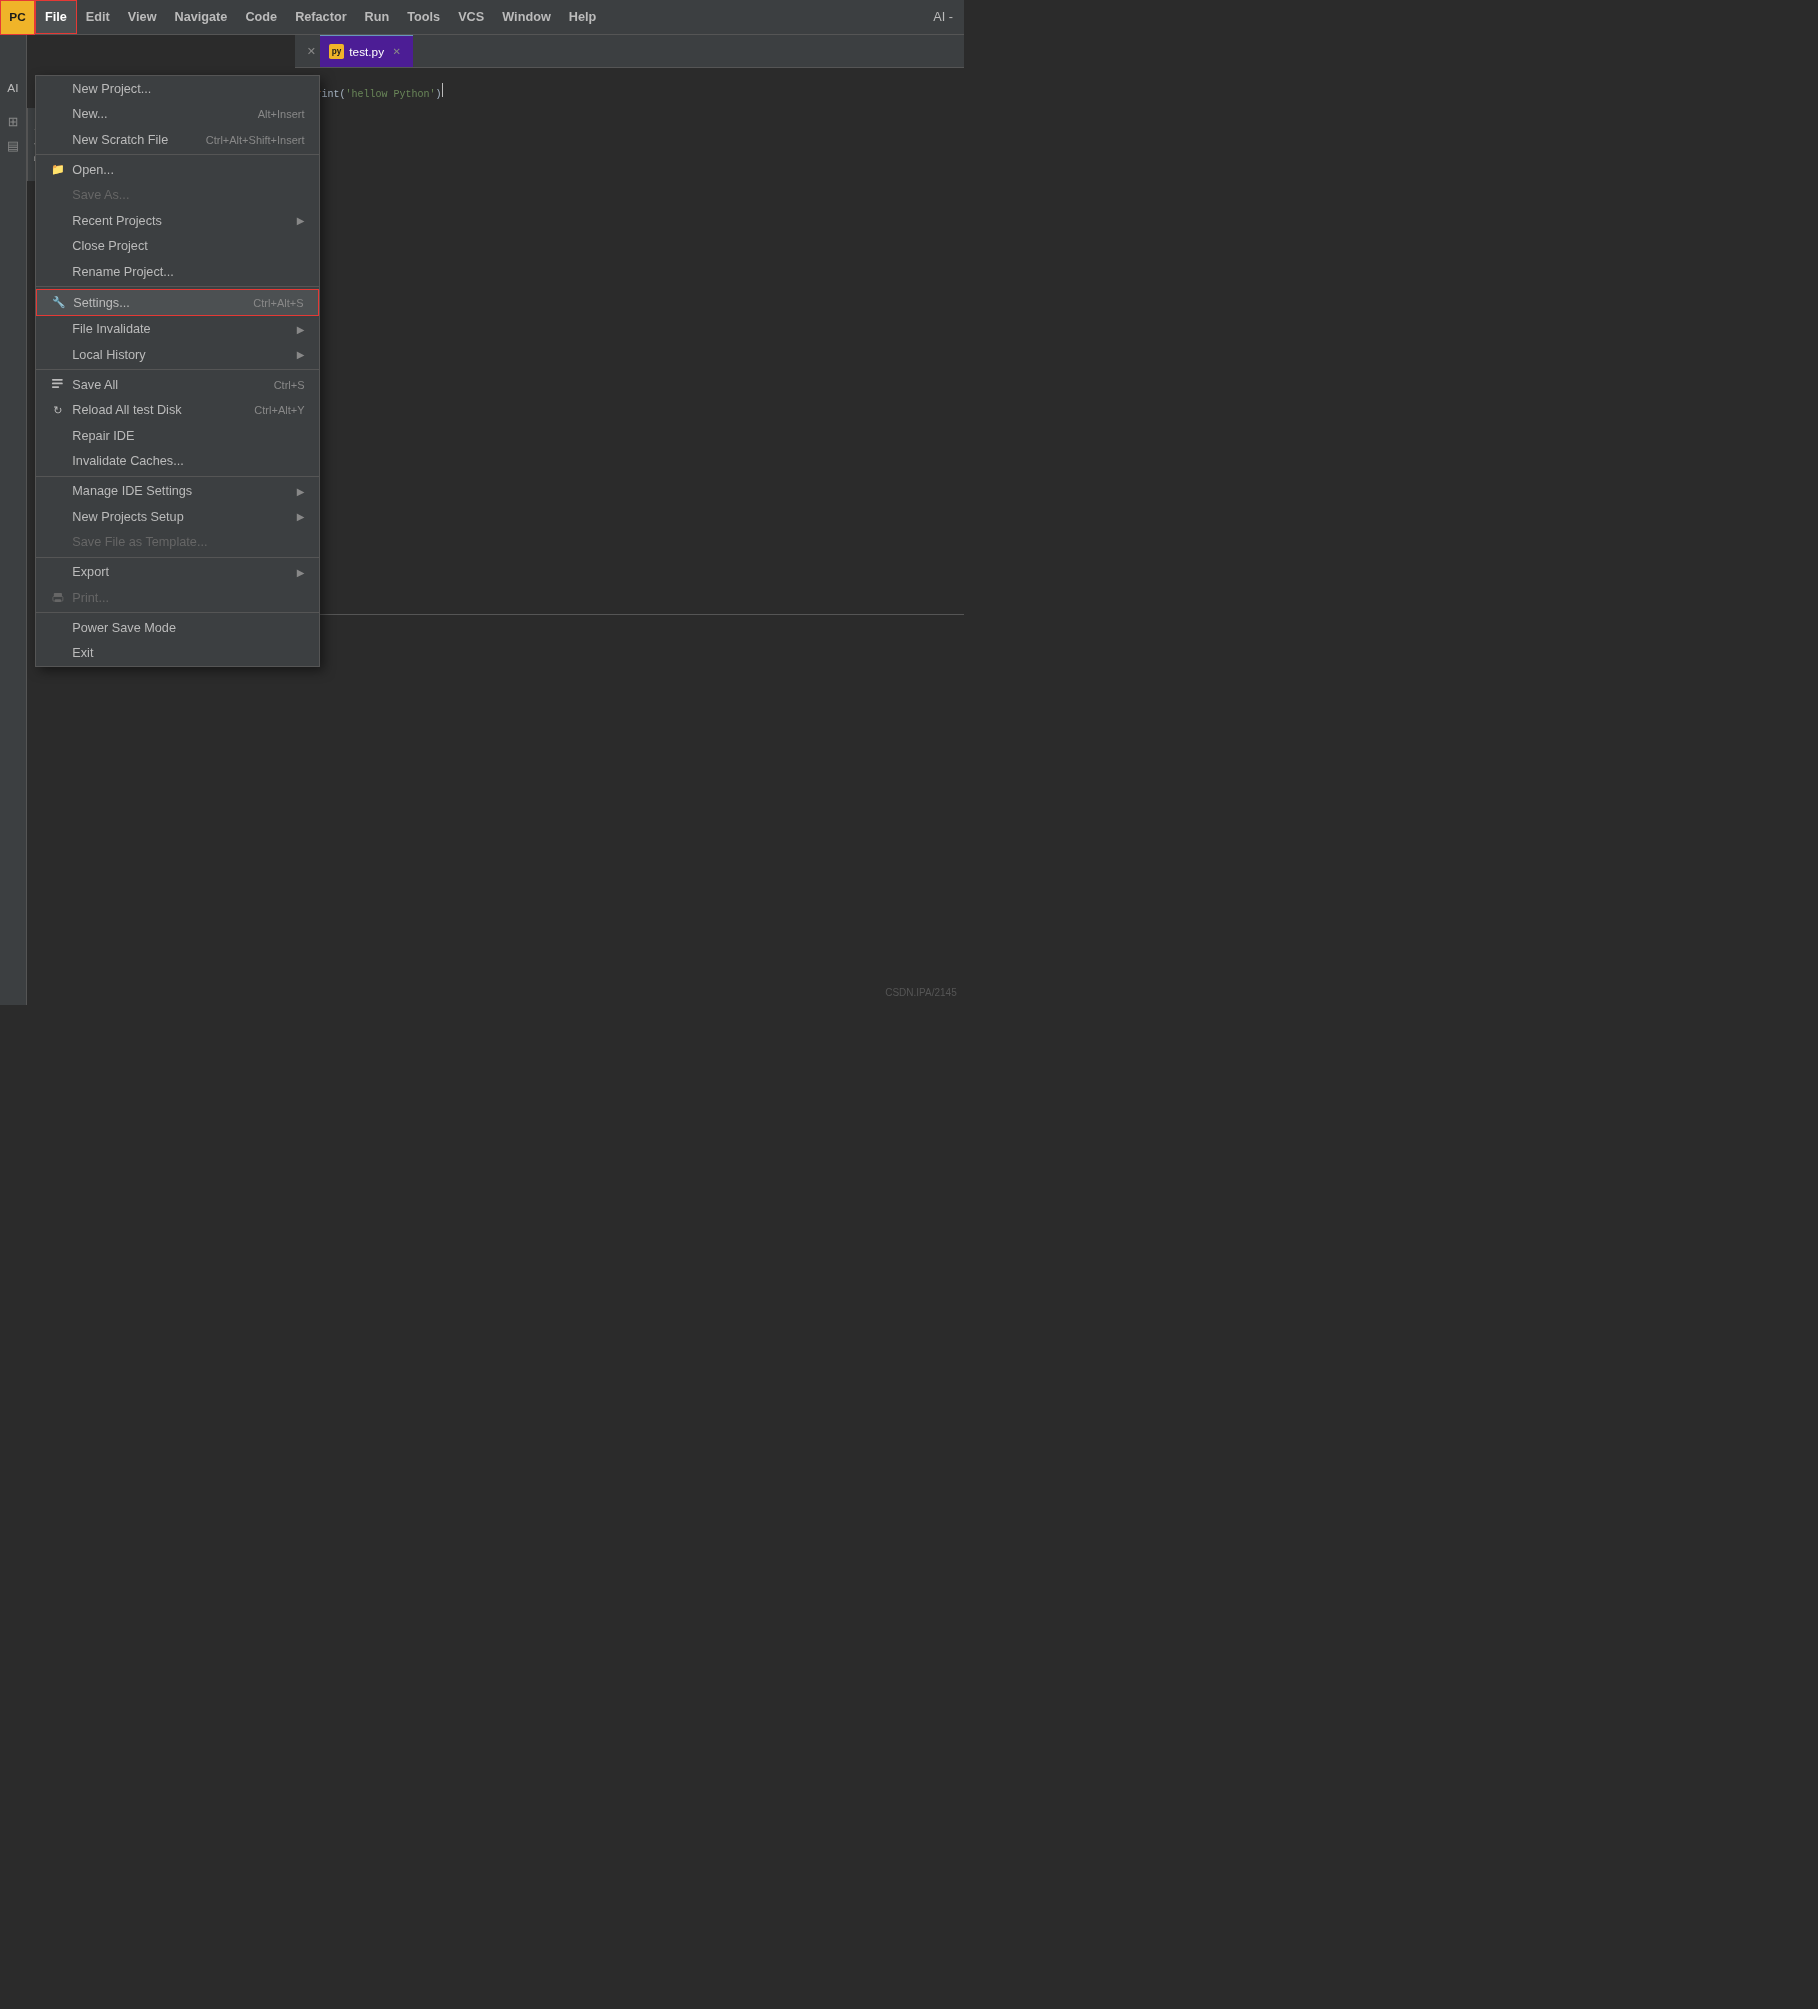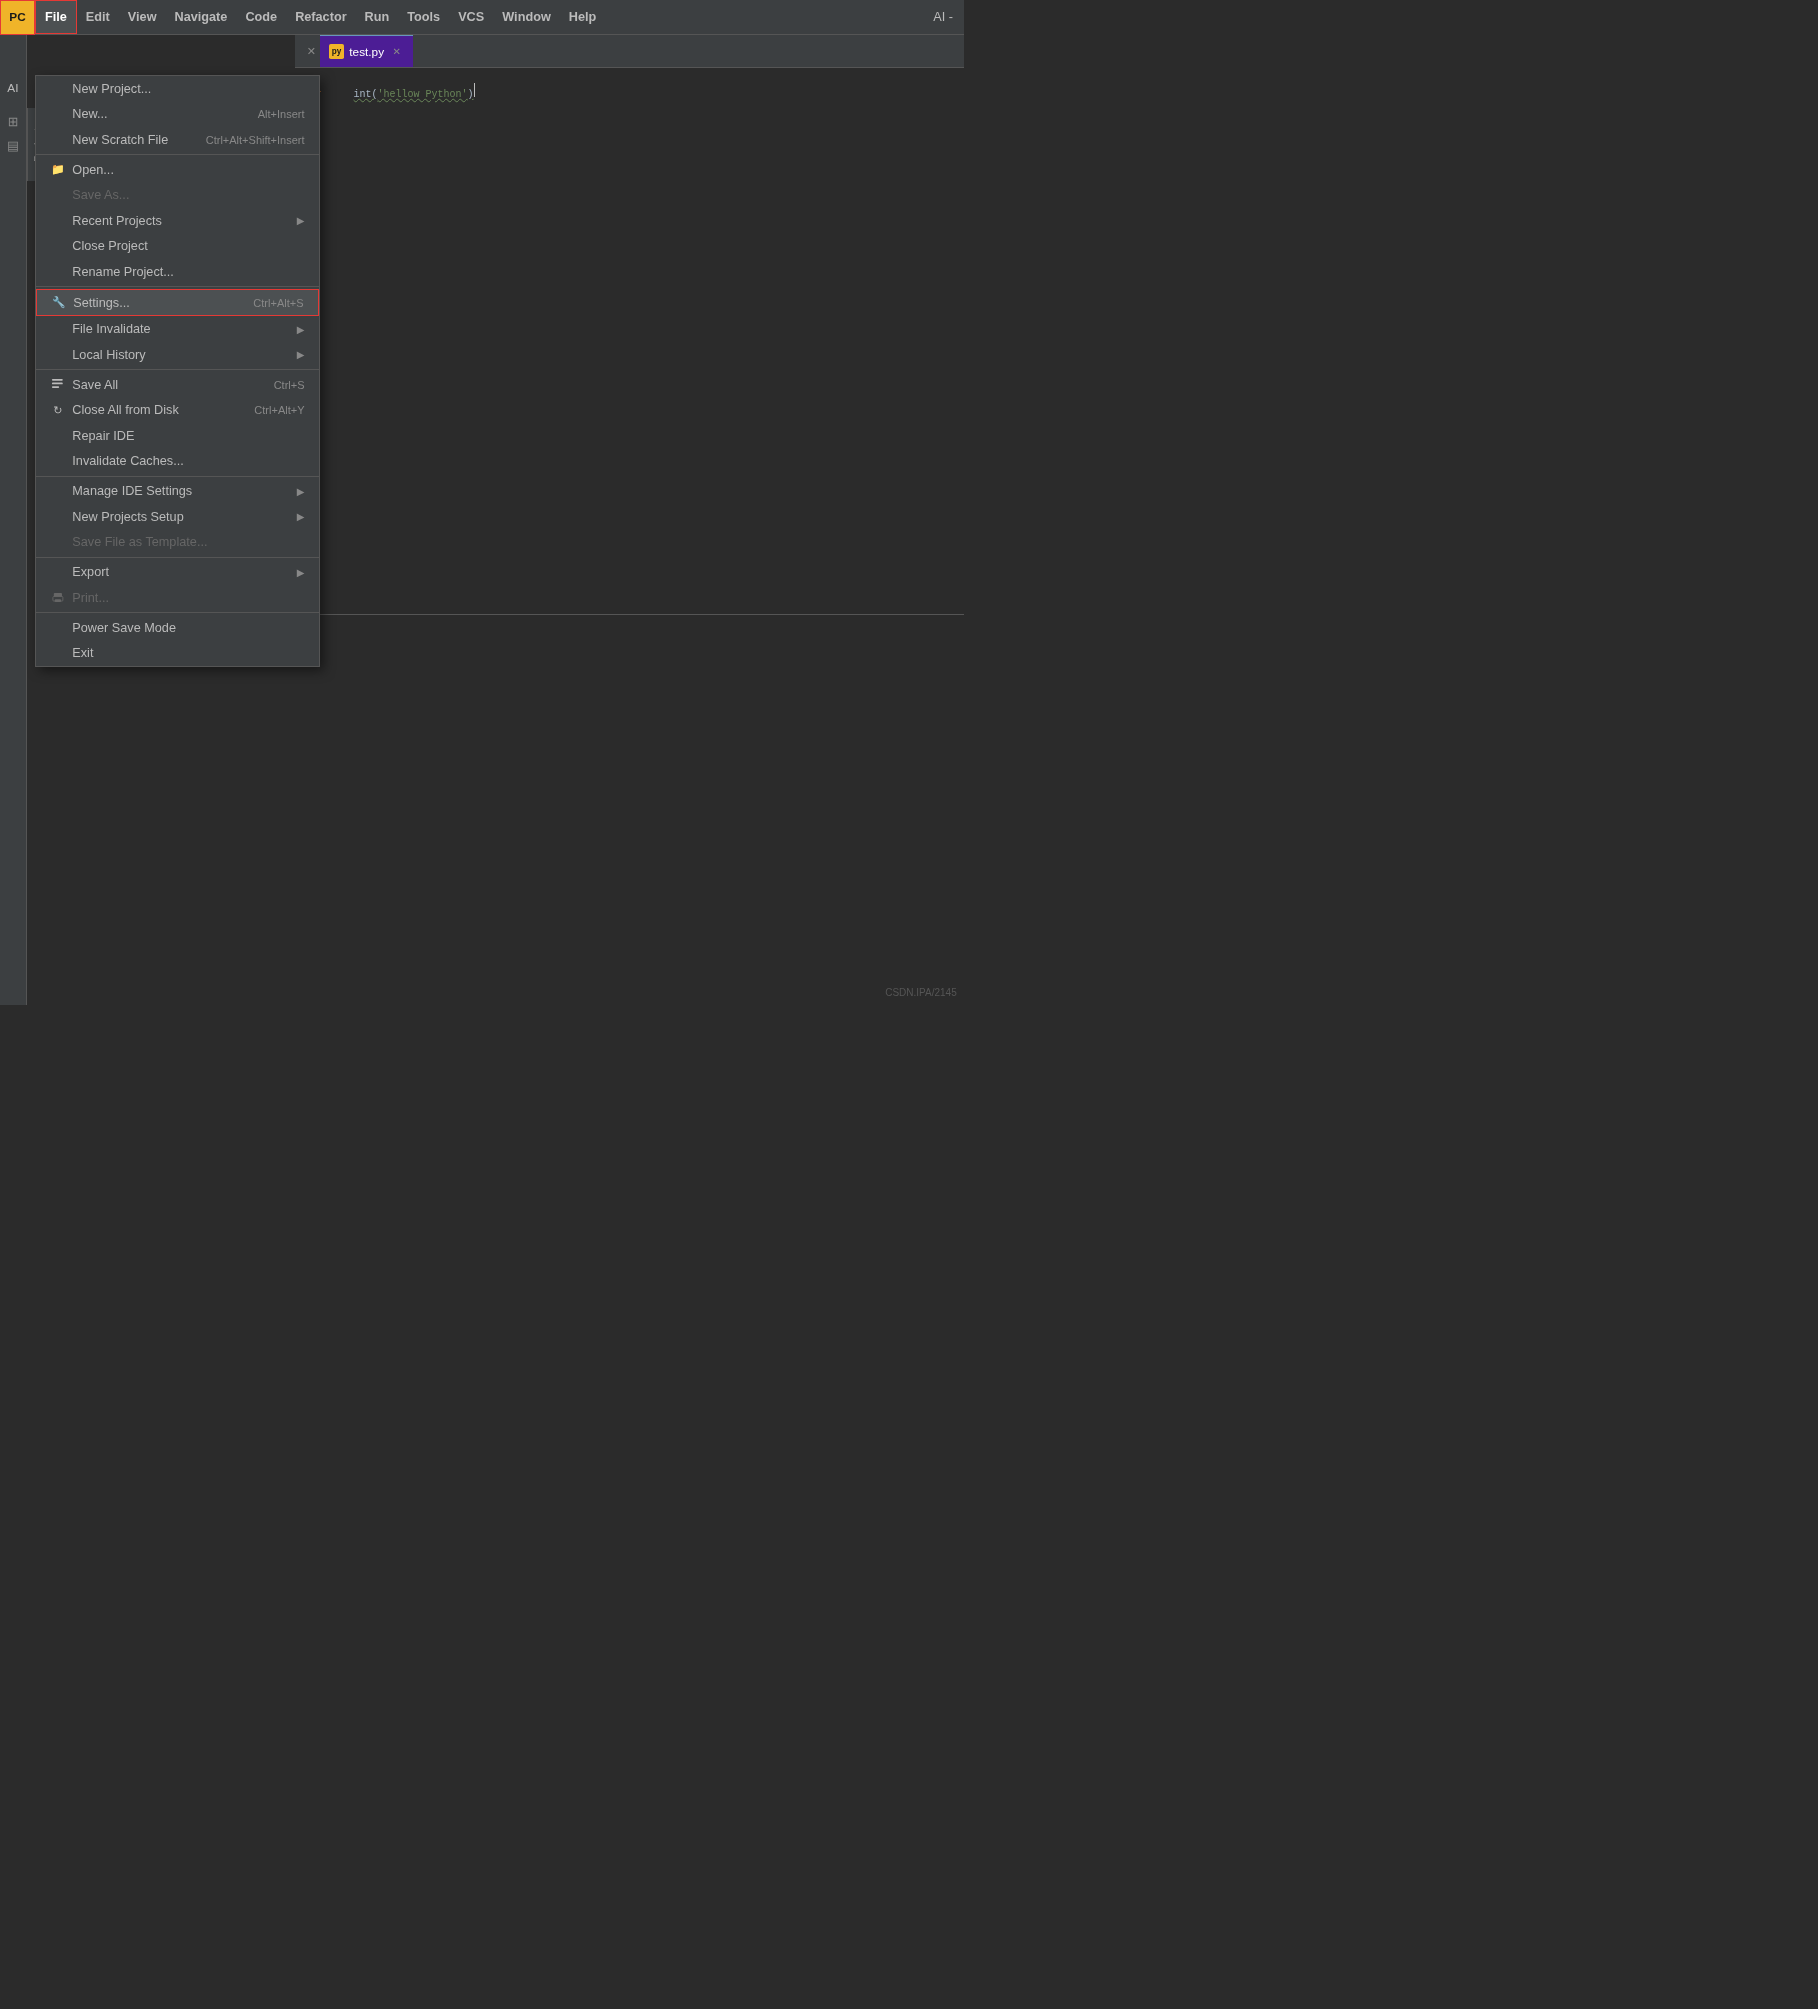--- a/index.html
+++ b/index.html
@@ -258,24 +258,22 @@
 
     .code-keyword {
       color: #cc7832;
     }
 
     .code-string {
       color: #6a8759;
     }
 
     .code-squiggle {
-      text-decoration: underline;
       text-decoration-style: wavy;
       text-decoration-color: #6a8759;
-      margin-left: 32px;
     }
 
     .cursor-blink {
       display: inline-block;
       width: 1.8px;
       height: 14.5px;
       background-color: #bbbbbb;
       vertical-align: text-bottom;
     }
 
@@ -467,21 +465,21 @@
           </svg>
         </span>
         <span>Save All</span>
       </span>
       <span class="item-shortcut">Ctrl+S</span>
     </div>
 
     <div class="dropdown-item">
       <span class="item-left">
         <span class="item-icon">↻</span>
-        <span>Close All from Disk</span>
+        <span>Reload All test Disk</span>
       </span>
       <span class="item-shortcut">Ctrl+Alt+Y</span>
     </div>
 
     <div class="dropdown-item">
       <span class="item-left">
         <span class="item-icon"></span>
         <span>Repair IDE</span>
       </span>
     </div>

